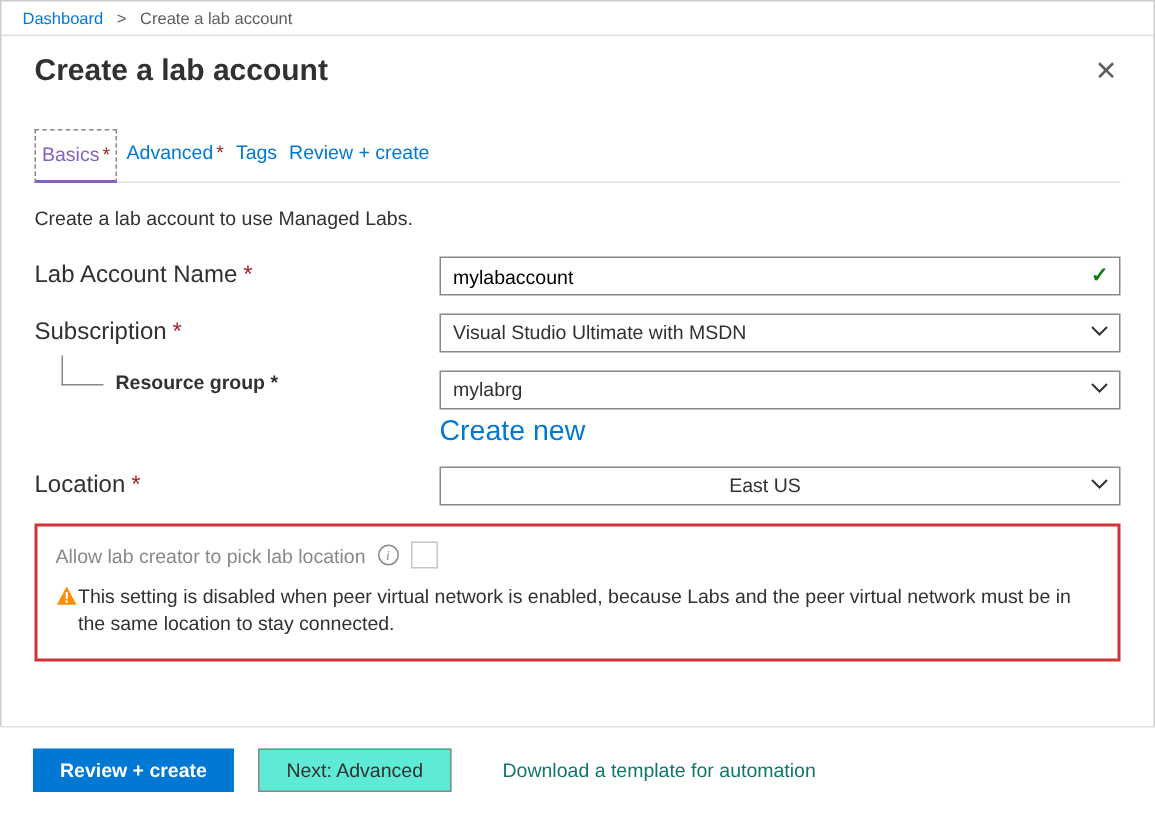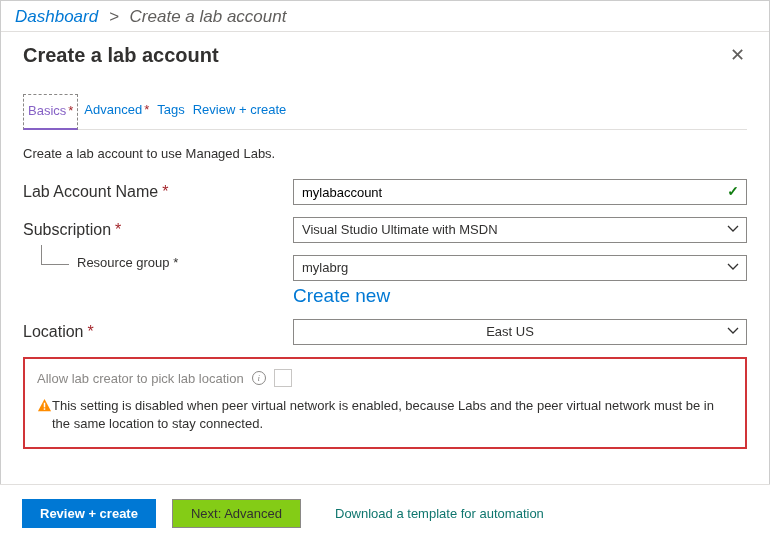--- a/index.html
+++ b/index.html
@@ -8,24 +8,23 @@
       font-size: 13px;
       color: #323130;
       background: #fff;
       width: 770px;
       height: 542px;
       overflow: hidden;
       border: 1px solid #ccc;
     }
     .breadcrumb {
       padding: 6px 14px 4px;
-      font-size: 17px;
+      font-size: 11px;
       color: #605e5c;
       border-bottom: 1px solid #e1dfdd;
-      font-style: italic;
     }
     .breadcrumb a { color: #0078d4; text-decoration: none; cursor: pointer; }
     .breadcrumb .sep { margin: 0 6px; color: #605e5c; }
     .header {
       display: flex;
       justify-content: space-between;
       align-items: center;
       padding: 8px 16px 10px 22px;
     }
     .header h1 { font-size: 20px; font-weight: 600; }
@@ -86,21 +85,21 @@
     .chevron-icon {
       position: absolute; right: 8px; top: 6px;
       color: #323130; pointer-events: none;
     }
     .chevron-icon svg { width: 12px; height: 12px; }
     .nested-row {
       display: flex; align-items: flex-start; margin-bottom: 12px;
     }
     .nested-label {
       width: 270px; display: flex; align-items: center;
-      padding-left: 18px; position: relative;
+      padding-left: 18px; position: relative; font-weight: bold;
     }
     .nested-connector {
       position: absolute; left: 18px; top: -10px; width: 28px; height: 20px;
       border-left: 1px solid #8a8886; border-bottom: 1px solid #8a8886;
     }
     .nested-label-text { margin-left: 36px; }
     .create-new { color: #0078d4; font-size: 19px; cursor: pointer; margin-top: 4px; display: inline-block; }
     .callout-box {
       border: 2px solid #d13438;
       padding: 10px 12px 14px;
@@ -132,21 +131,21 @@
       padding: 14px 22px;
       display: flex; align-items: center; gap: 16px;
       background: #fff;
     }
     .btn-primary {
       background: #0078d4; color: #fff; border: none;
       padding: 7px 18px; font-size: 13px; font-weight: 600;
       cursor: pointer; font-family: inherit;
     }
     .btn-secondary {
-      background: #84cc16; color: #323130; border: 1px solid #8a8886;
+      background: #5eead4; color: #323130; border: 1px solid #8a8886;
       padding: 6px 18px; font-size: 13px;
       cursor: pointer; font-family: inherit;
     }
     .link-action { color: #0f766e; font-size: 13px; cursor: pointer; margin-left: 18px; }
   </style>
 </head>
 <body>
 
 <div class="breadcrumb">
   <a>Dashboard</a>

